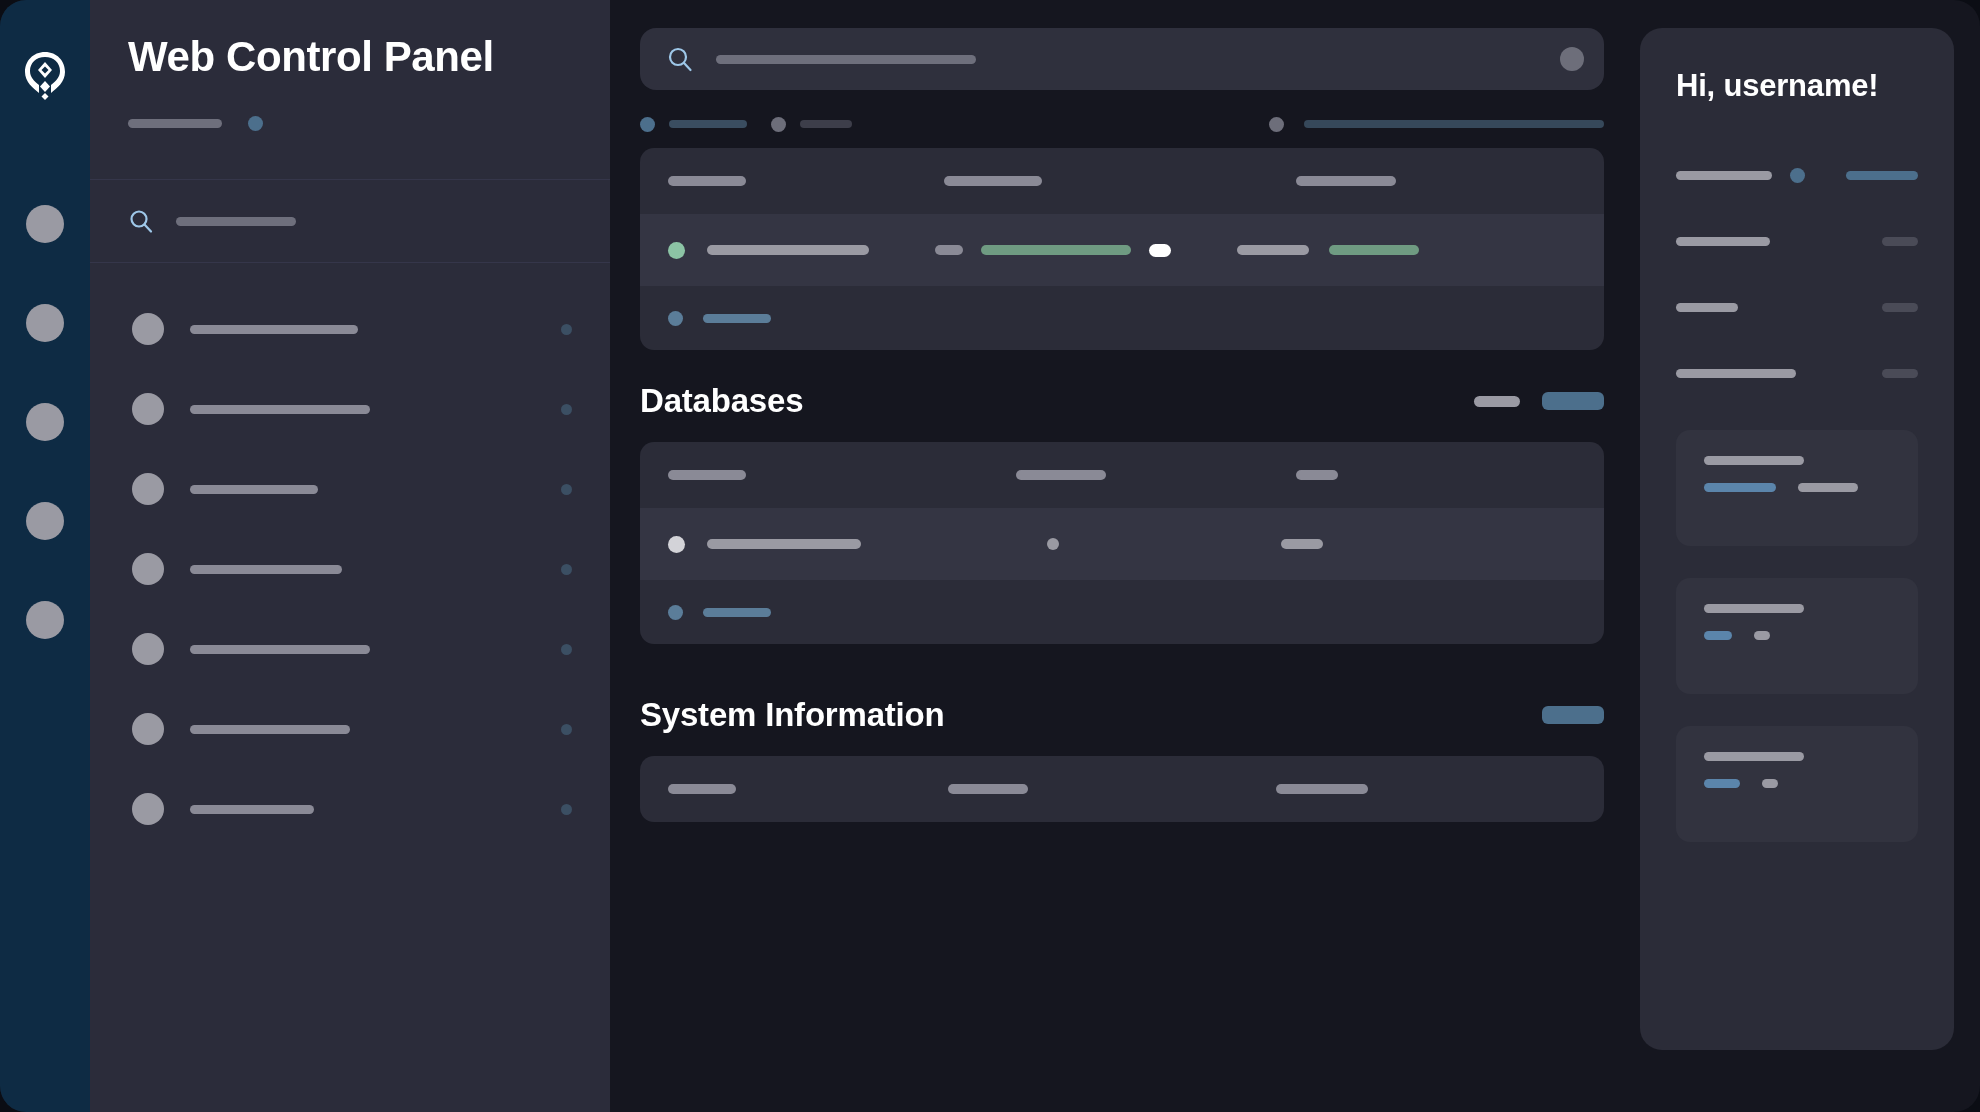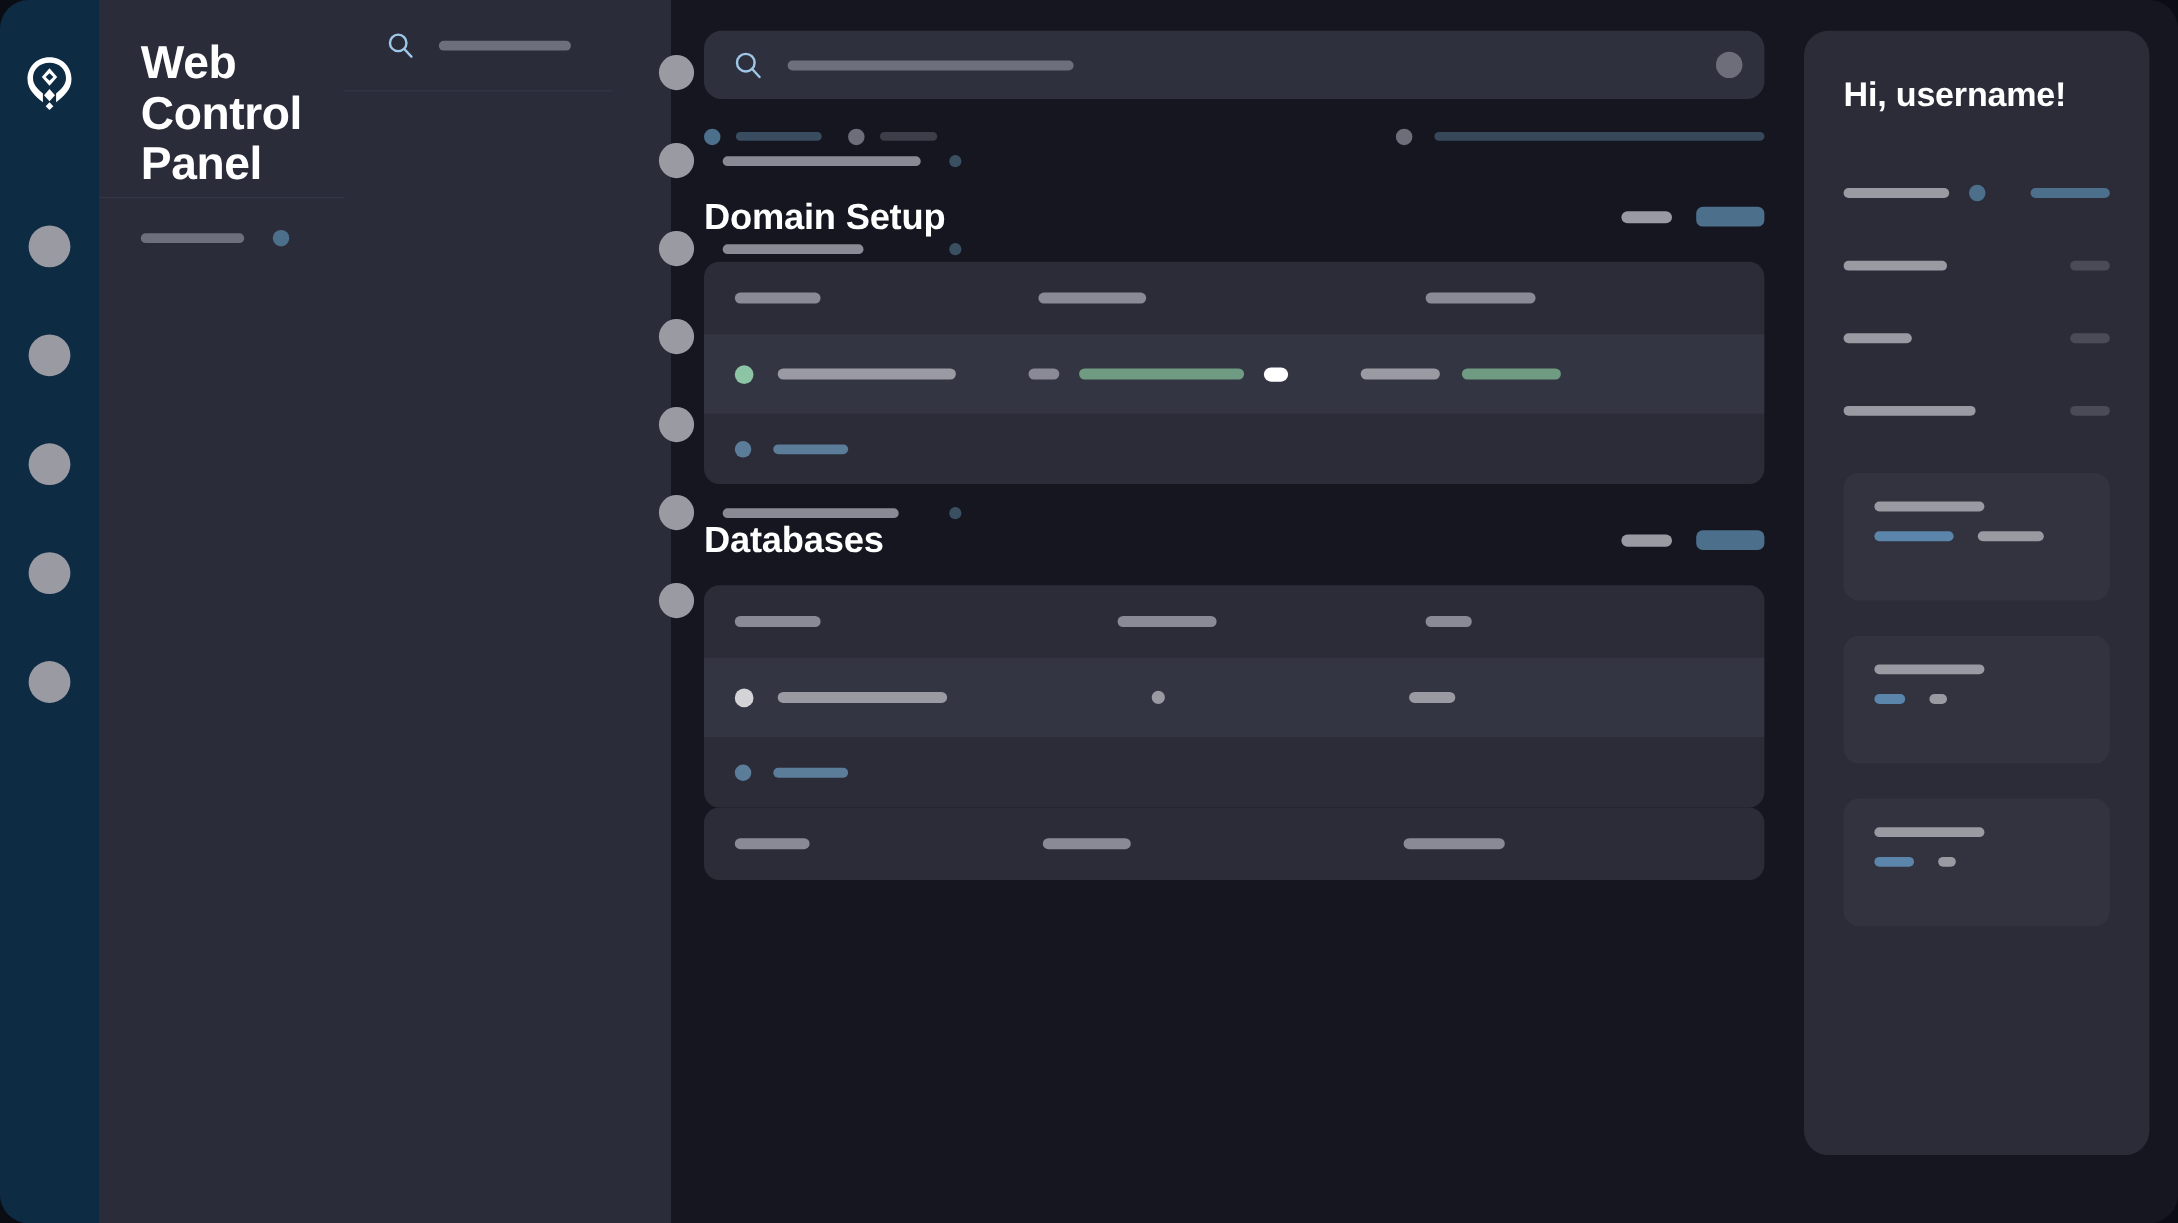--- a/index.html
+++ b/index.html
@@ -46,21 +46,21 @@
     width: 38px; height: 38px;
     border-radius: 50%;
     background: #9a9aa3;
   }
 
   
   .sidebar {
     width: 520px;
     flex: 0 0 520px;
     background: #2b2c3a;
-    display: flex; flex-direction: row;
+    display: flex; flex-direction: column;
   }
   .sidebar-head {
     padding: 34px 38px 0 38px;
     height: 180px;
     border-bottom: 1px solid #35364a;
     position: relative;
   }
   .panel-title {
     font-size: 42px;
     font-weight: 700;
@@ -301,27 +301,20 @@
       <span class="crumb-dot" style="background:#4c6f8c;"></span>
       <span class="crumb-bar" style="width:78px;background:#3a4d60;"></span>
       <span class="crumb-dot" style="background:#6d6e7a;margin-left:10px;"></span>
       <span class="crumb-bar" style="width:52px;background:#3d3e4a;"></span>
       <span class="crumbs-right">
         <span class="crumb-dot" style="background:#6d6e7a;"></span>
         <span class="crumb-bar" style="width:300px;background:#36485a;"></span>
       </span>
     </div>
 
-    <div class="section-head">
-      <span class="section-title">Domain Setup</span>
-      <span class="section-actions">
-        <span class="btn-ghost"></span>
-        <span class="btn-primary"></span>
-      </span>
-    </div>
 
     <div class="card">
       <div class="row">
         <span class="bar" style="width:78px;height:10px;background:#8a8a96;"></span>
         <span class="bar" style="width:98px;height:10px;background:#8a8a96;margin-left:198px;"></span>
         <span class="bar" style="width:100px;height:10px;background:#8a8a96;margin-left:254px;"></span>
       </div>
       <div class="row tall hl">
         <span class="status-dot" style="background:#8cc4a5;"></span>
         <span class="bar" style="width:162px;height:10px;background:#9a9aa3;margin-left:22px;"></span>
@@ -356,20 +349,26 @@
         <span class="bar" style="width:154px;height:10px;background:#9a9aa3;margin-left:22px;"></span>
         <span class="dot" style="width:12px;height:12px;background:#9a9aa3;margin-left:186px;"></span>
         <span class="bar" style="width:42px;height:10px;background:#9a9aa3;margin-left:222px;"></span>
       </div>
       <div class="card-foot">
         <span class="foot-dot"></span>
         <span class="foot-bar"></span>
       </div>
     </div>
 
+    <div class="section-head" style="margin-top:48px;">
+      <span class="section-title">System Information</span>
+      <span class="section-actions">
+        <span class="btn-primary"></span>
+      </span>
+    </div>
 
     <div class="card">
       <div class="row">
         <span class="bar" style="width:68px;height:10px;background:#8a8a96;"></span>
         <span class="bar" style="width:80px;height:10px;background:#8a8a96;margin-left:212px;"></span>
         <span class="bar" style="width:92px;height:10px;background:#8a8a96;margin-left:248px;"></span>
       </div>
     </div>
   </div>
 

